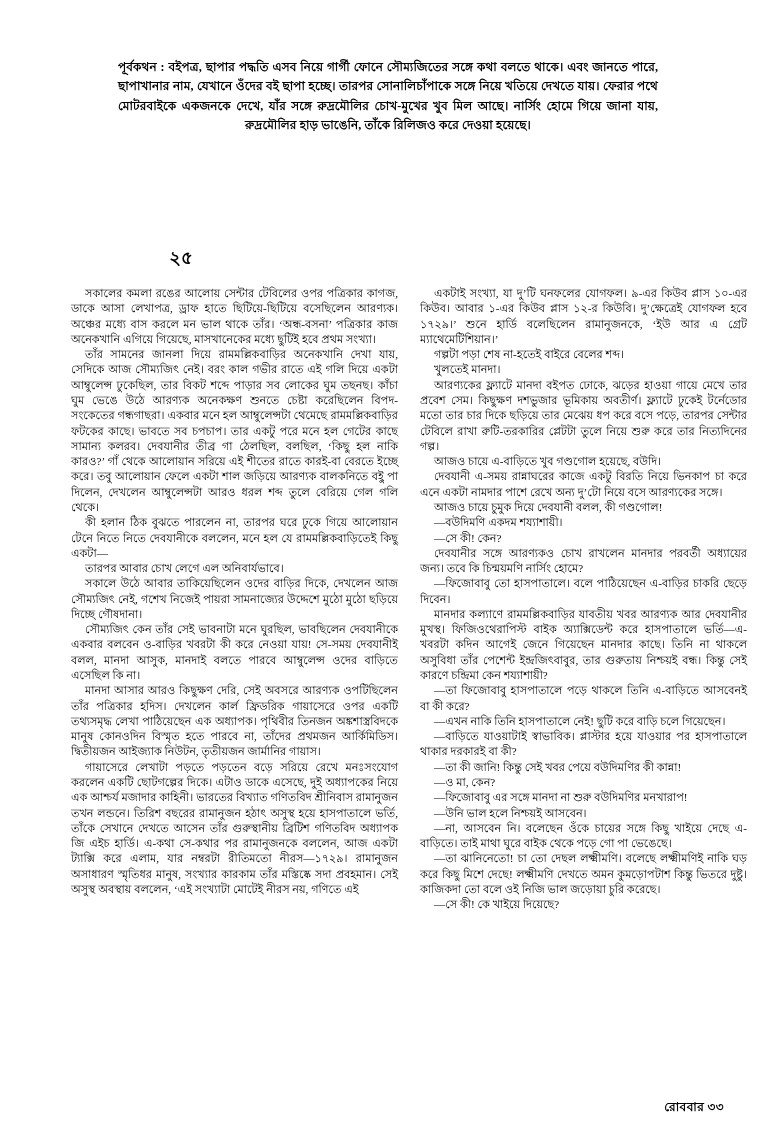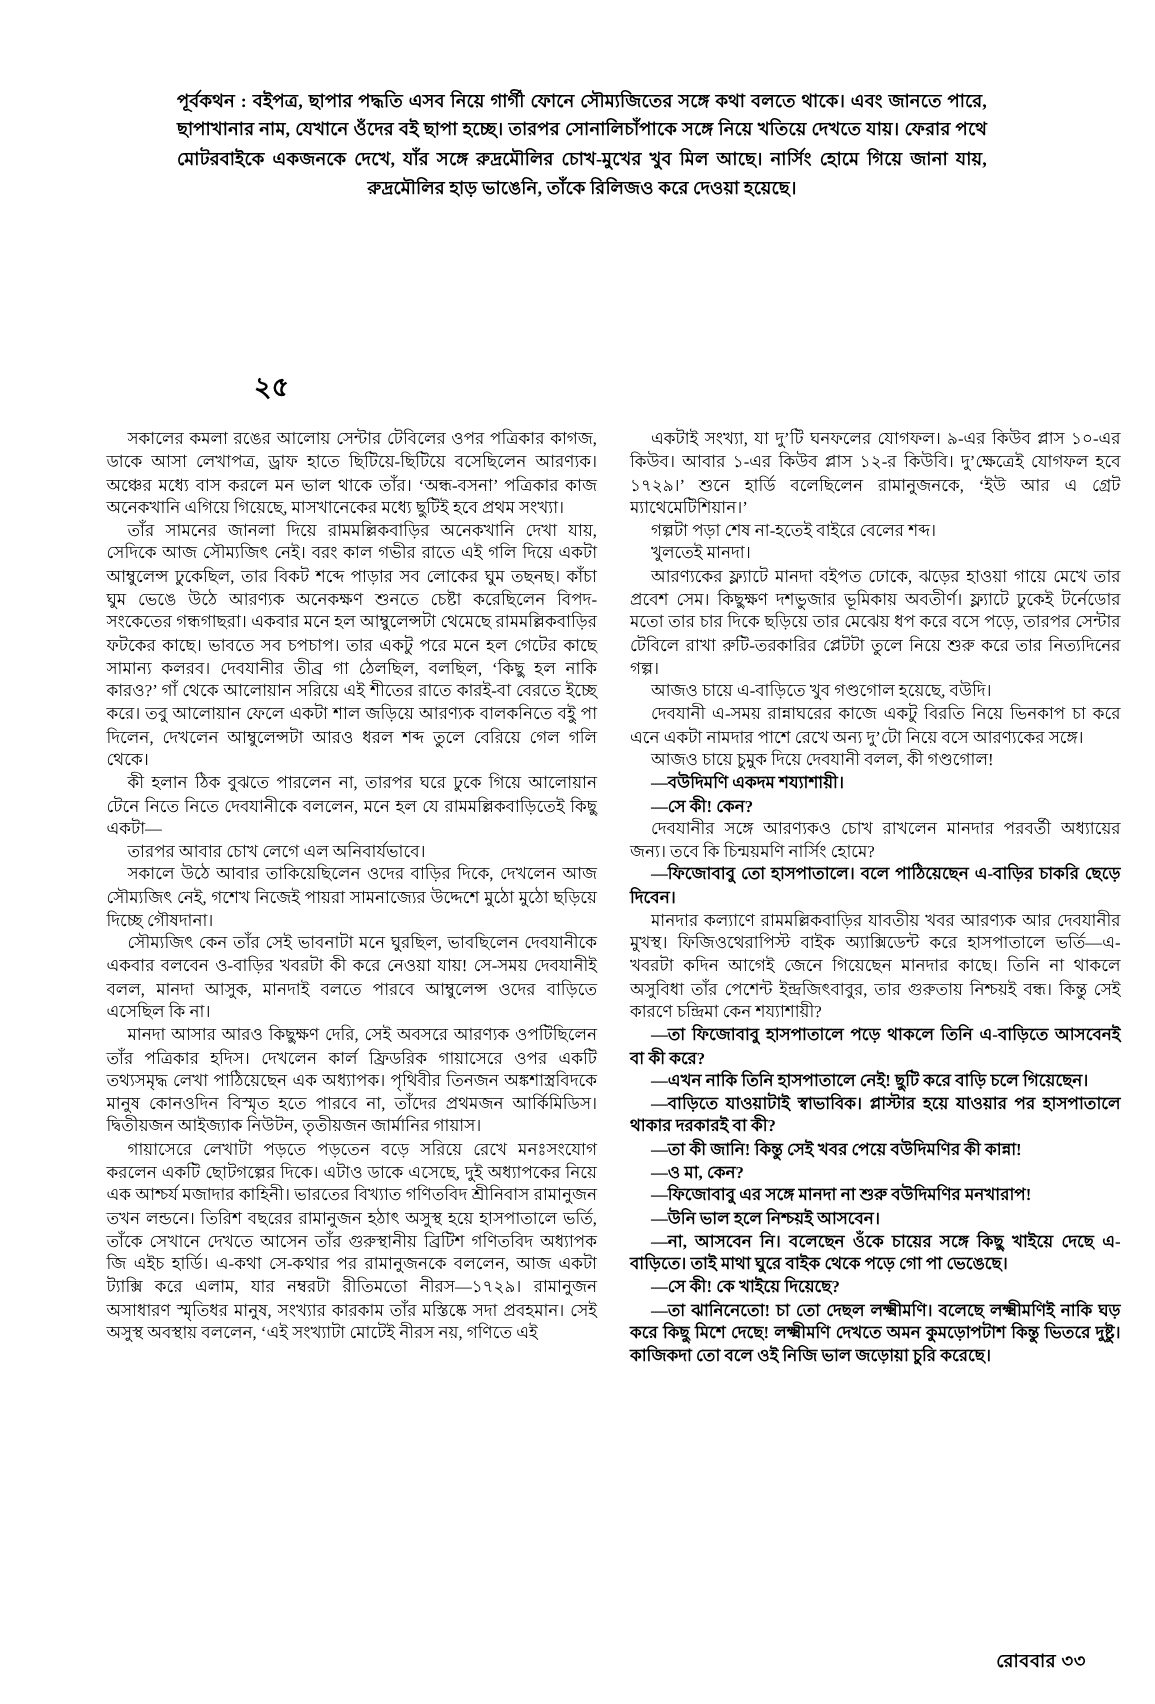--- a/index.html
+++ b/index.html
@@ -58,21 +58,20 @@
     line-height: 1.365;
     text-align: justify;
     hyphens: none;
   }
   .col p {
     margin: 0;
     text-indent: 14px;
   }
   .col p.dash {
     text-indent: 14px;
-    font-weight: bold;
   }
   .footer {
     position: absolute;
     right: 46px;
     bottom: 18px;
     font-size: 12px;
     font-weight: bold;
     letter-spacing: 0.4px;
   }
 </style>
@@ -113,20 +112,20 @@
       <p class="dash">—ফিজোবাবু তো হাসপাতালে। বলে পাঠিয়েছেন এ-বাড়ির চাকরি ছেড়ে দিবেন।</p>
       <p>মানদার কল্যাণে রামমল্লিকবাড়ির যাবতীয় খবর আরণ্যক আর দেবযানীর মুখস্থ। ফিজিওথেরাপিস্ট বাইক অ্যাক্সিডেন্ট করে হাসপাতালে ভর্তি—এ-খবরটা কদিন আগেই জেনে গিয়েছেন মানদার কাছে। তিনি না থাকলে অসুবিধা তাঁর পেশেন্ট ইন্দ্রজিৎবাবুর, তার গুরুতায় নিশ্চয়ই বন্ধ। কিন্তু সেই কারণে চন্দ্রিমা কেন শয্যাশায়ী?</p>
       <p class="dash">—তা ফিজোবাবু হাসপাতালে পড়ে থাকলে তিনি এ-বাড়িতে আসবেনই বা কী করে?</p>
       <p class="dash">—এখন নাকি তিনি হাসপাতালে নেই! ছুটি করে বাড়ি চলে গিয়েছেন।</p>
       <p class="dash">—বাড়িতে যাওয়াটাই স্বাভাবিক। প্লাস্টার হয়ে যাওয়ার পর হাসপাতালে থাকার দরকারই বা কী?</p>
       <p class="dash">—তা কী জানি! কিন্তু সেই খবর পেয়ে বউদিমণির কী কান্না!</p>
       <p class="dash">—ও মা, কেন?</p>
       <p class="dash">—ফিজোবাবু এর সঙ্গে মানদা না শুরু বউদিমণির মনখারাপ!</p>
       <p class="dash">—উনি ভাল হলে নিশ্চয়ই আসবেন।</p>
       <p class="dash">—না, আসবেন নি। বলেছেন ওঁকে চায়ের সঙ্গে কিছু খাইয়ে দেছে এ-বাড়িতে। তাই মাথা ঘুরে বাইক থেকে পড়ে গো পা ভেঙেছে।</p>
+      <p class="dash">—তা ঝানিনেতো! চা তো দেছল লক্ষ্মীমণি। বলেছে লক্ষ্মীমণিই নাকি ঘড় করে কিছু মিশে দেছে! লক্ষ্মীমণি দেখতে অমন কুমড়োপটাশ কিন্তু ভিতরে দুষ্টু। কাজিকদা তো বলে ওই নিজি ভাল জড়োয়া চুরি করেছে।</p>
       <p class="dash">—সে কী! কে খাইয়ে দিয়েছে?</p>
-      <p class="dash">—তা ঝানিনেতো! চা তো দেছল লক্ষ্মীমণি। বলেছে লক্ষ্মীমণিই নাকি ঘড় করে কিছু মিশে দেছে! লক্ষ্মীমণি দেখতে অমন কুমড়োপটাশ কিন্তু ভিতরে দুষ্টু। কাজিকদা তো বলে ওই নিজি ভাল জড়োয়া চুরি করেছে।</p>
     </div>
   </div>
 
   <div class="footer">রোববার  ৩৩</div>
 
 </div>
 
 </body></html>

